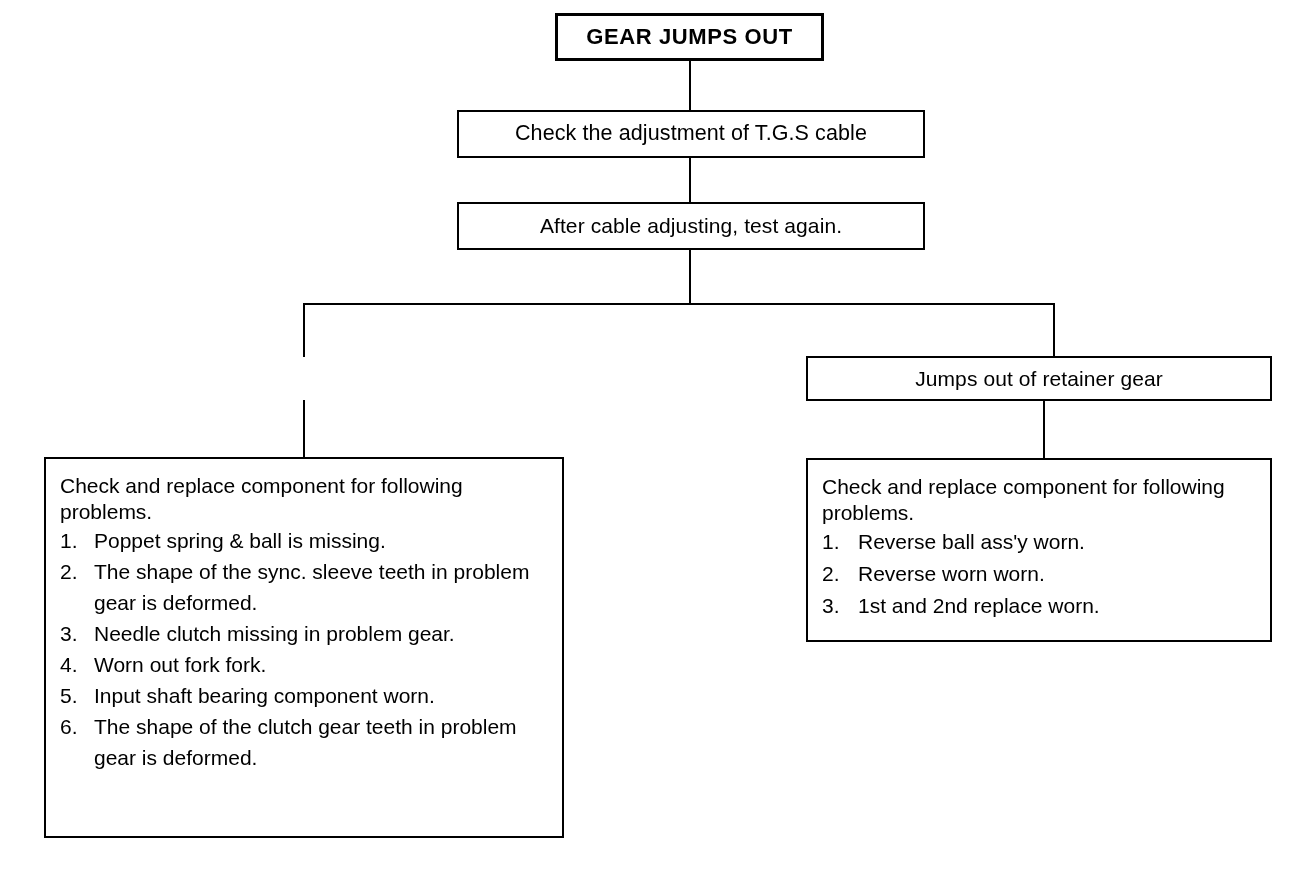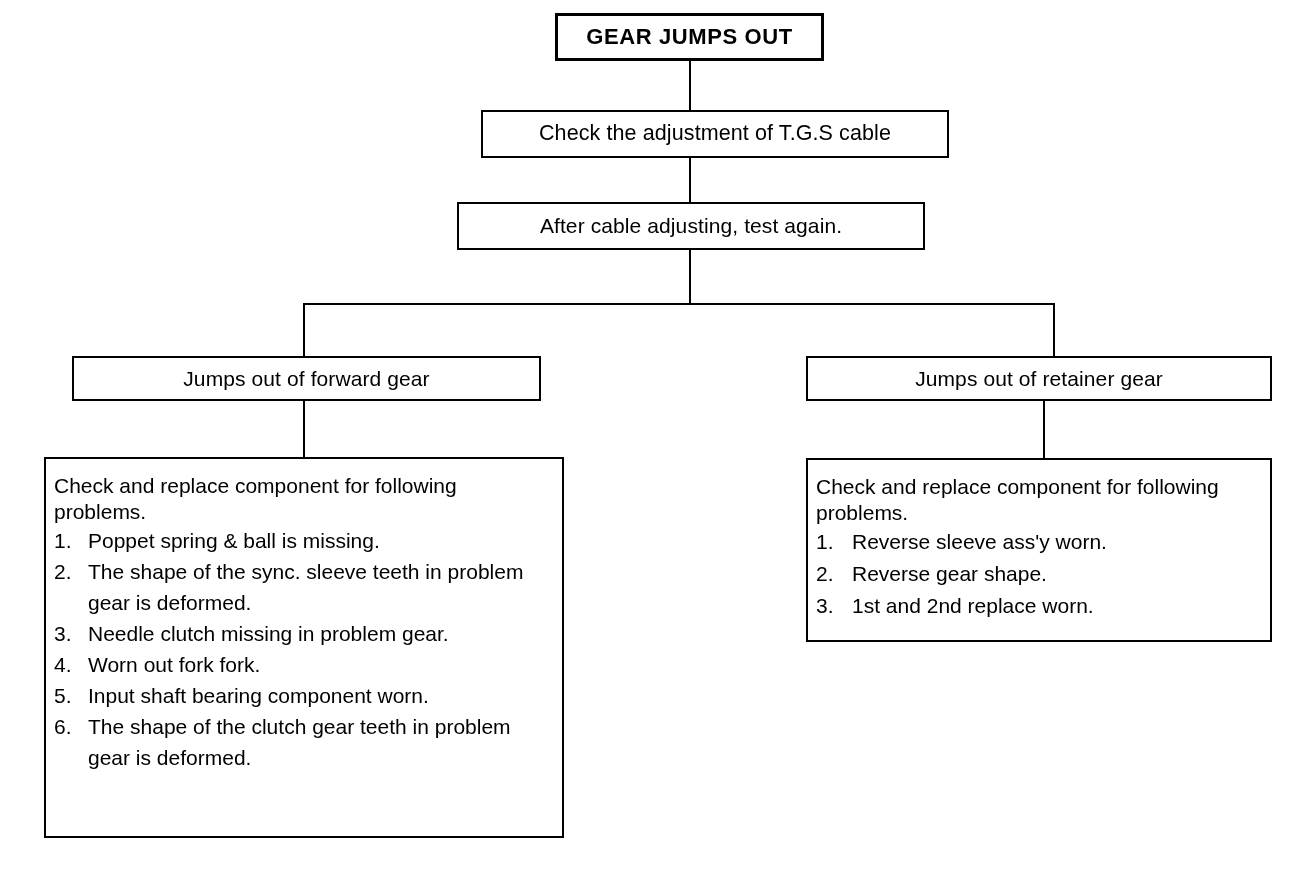--- a/index.html
+++ b/index.html
@@ -41,21 +41,20 @@
   #title-box .box-label {
     font-weight: bold;
     font-size: 22px;
     letter-spacing: 0.6px;
   }
   #tgs-box {
     left: 457px;
     top: 110px;
     width: 468px;
     height: 48px;
-    margin-left: 24px;
   }
   #tgs-box .box-label {
     font-size: 21.5px;
   }
   #retest-box {
     left: 457px;
     top: 202px;
     width: 468px;
     height: 48px;
   }
@@ -69,21 +68,21 @@
     left: 806px;
     top: 356px;
     width: 466px;
     height: 45px;
   }
   .detail-box {
     position: absolute;
     box-sizing: border-box;
     border: 2px solid #000000;
     background: #ffffff;
-    padding: 14px 10px 12px 8px;
+    padding: 14px 10px 12px 14px;
   }
   #forward-detail {
     left: 44px;
     top: 457px;
     width: 520px;
     height: 381px;
   }
   #reverse-detail {
     left: 806px;
     top: 458px;
@@ -155,23 +154,20 @@
   </div>
 
   <div class="box" id="tgs-box">
     <span class="box-label">Check the adjustment of T.G.S cable</span>
   </div>
 
   <div class="box" id="retest-box">
     <span class="box-label">After cable adjusting, test again.</span>
   </div>
 
-  <div class="box" id="forward-box">
-    <span class="box-label">Jumps out of forward gear</span>
-  </div>
 
   <div class="box" id="reverse-box">
     <span class="box-label">Jumps out of retainer gear</span>
   </div>
 
   <div class="detail-box" id="forward-detail">
     <p class="detail-intro">Check and replace component for following problems.</p>
     <ol class="detail-list">
       <li>
         <span class="li-num">1.</span>
@@ -198,25 +194,25 @@
         <span class="li-text">The shape of the clutch gear teeth in problem gear is deformed.</span>
       </li>
     </ol>
   </div>
 
   <div class="detail-box" id="reverse-detail">
     <p class="detail-intro">Check and replace component for following problems.</p>
     <ol class="detail-list">
       <li>
         <span class="li-num">1.</span>
-        <span class="li-text">Reverse sleeve ass'y worn.</span>
+        <span class="li-text">Reverse ball ass'y worn.</span>
       </li>
       <li>
         <span class="li-num">2.</span>
-        <span class="li-text">Reverse gear shape.</span>
+        <span class="li-text">Reverse worn worn.</span>
       </li>
       <li>
         <span class="li-num">3.</span>
         <span class="li-text">1st and 2nd replace worn.</span>
       </li>
     </ol>
   </div>
 
 </div>
 

